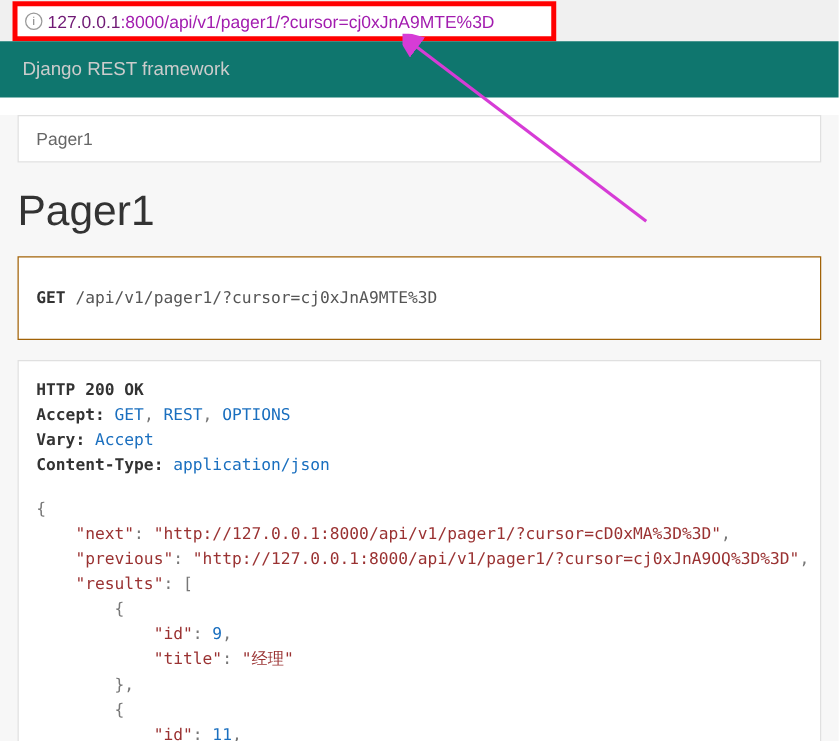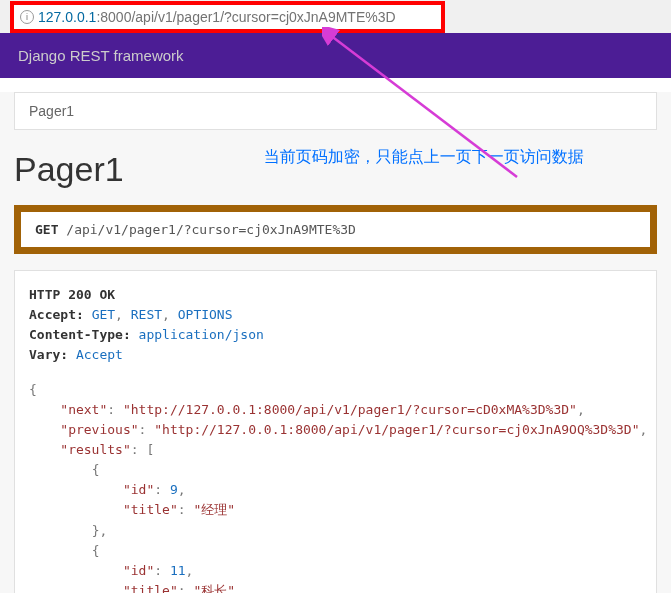--- a/index.html
+++ b/index.html
@@ -2,34 +2,34 @@
 <html><head>
   <meta charset="utf-8">
   <style>
     * { margin: 0; padding: 0; box-sizing: border-box; }
     body { font-family: -apple-system, BlinkMacSystemFont, "Segoe UI", Arial, sans-serif; font-size: 14px; background: #fff; width: 671px; height: 593px; overflow: hidden; position: relative; }
     
     .url-bar-wrap { padding: 1px 0 0 0; background: #f0f0f0; }
     .url-highlight { border: 4px solid #ff0000; margin: 0; padding: 4px 6px; display: flex; align-items: center; background: #fff; width: 435px; margin-left: 10px; }
     .url-icon { width: 14px; height: 14px; border: 1px solid #999; border-radius: 50%; margin-right: 4px; flex-shrink: 0; display: flex; align-items: center; justify-content: center; font-size: 9px; color: #777; }
     .url-text { font-size: 14px; flex: 1; white-space: nowrap; }
-    .url-host { color: #0369a1; }
-    .url-path { color: #737373; }
+    .url-host { color: #701a75; }
+    .url-path { color: #a21caf; }
     
-    .navbar { background: #4c1d95; color: #ccc; padding: 14px 18px; font-size: 15px; }
+    .navbar { background: #0f766e; color: #ccc; padding: 14px 18px; font-size: 15px; }
     
     .content-area { background: #f7f7f7; padding: 0; }
     
     .breadcrumb-bar { background: #fff; border: 1px solid #e0e0e0; margin: 14px 14px 0 14px; padding: 10px 14px; color: #666; font-size: 14px; }
     
     .title-row { display: flex; align-items: flex-start; margin: 14px 14px 8px 14px; }
     .page-title { font-size: 34px; font-weight: 500; color: #333; flex: 0 0 auto; padding-top: 6px; }
     .chinese-note { color: #0070ff; font-size: 16px; margin-left: 140px; line-height: 1.4; padding-top: 2px; }
     
-    .request-line { background: #fff; border: 7px solid #a16207; margin: 16px 14px; padding: 10px 14px; font-family: Consolas, Monaco, monospace; font-size: 13px; }
+    .request-line { background: #fff; border: 1px solid #a16207; margin: 16px 14px; padding: 25px 14px; font-family: Consolas, Monaco, monospace; font-size: 13px; }
     .request-line .method { font-weight: bold; color: #333; }
     .request-line .path { color: #555; }
     
     .response-block { background: #fff; border: 1px solid #e0e0e0; margin: 14px 14px 0 14px; padding: 14px; font-family: Consolas, Monaco, monospace; font-size: 13px; line-height: 1.55; }
     .response-block .bold { font-weight: bold; color: #333; }
     .response-block .blue { color: #1a6fbf; }
     .response-block .darkred { color: #9a3232; }
     .response-block .num { color: #1a6fbf; }
     .response-block .muted { color: #777; }
     .response-json { margin-top: 14px; white-space: pre; }
@@ -53,41 +53,40 @@
 </div>
 
 <div class="content-area">
 
   <div class="breadcrumb-bar">
     <span>Pager1</span>
   </div>
 
   <div class="title-row">
     <h1 class="page-title">Pager1</h1>
-    <div class="chinese-note">当前页码加密，只能点上一页下一页访问数据</div>
   </div>
 
   <div class="request-line">
     <span class="method">GET</span>
     <span class="path">/api/v1/pager1/?cursor=cj0xJnA9MTE%3D</span>
   </div>
 
   <div class="response-block">
     <div><span class="bold">HTTP 200 OK</span></div>
     <div>
       <span class="bold">Accept:</span>
       <span class="blue">GET</span><span class="muted">, </span><span class="blue">REST</span><span class="muted">, </span><span class="blue">OPTIONS</span>
     </div>
     <div>
+      <span class="bold">Vary:</span>
+      <span class="blue">Accept</span>
+    </div>
+    <div>
       <span class="bold">Content-Type:</span>
       <span class="blue">application/json</span>
-    </div>
-    <div>
-      <span class="bold">Vary:</span>
-      <span class="blue">Accept</span>
     </div>
 
     <div class="response-json"><span class="muted">{</span>
     <span class="darkred">"next"</span><span class="muted">: </span><span class="darkred">"http://127.0.0.1:8000/api/v1/pager1/?cursor=cD0xMA%3D%3D"</span><span class="muted">,</span>
     <span class="darkred">"previous"</span><span class="muted">: </span><span class="darkred">"http://127.0.0.1:8000/api/v1/pager1/?cursor=cj0xJnA9OQ%3D%3D"</span><span class="muted">,</span>
     <span class="darkred">"results"</span><span class="muted">: [</span>
         <span class="muted">{</span>
             <span class="darkred">"id"</span><span class="muted">: </span><span class="num">9</span><span class="muted">,</span>
             <span class="darkred">"title"</span><span class="muted">: </span><span class="darkred">"经理"</span>
         <span class="muted">},</span>

